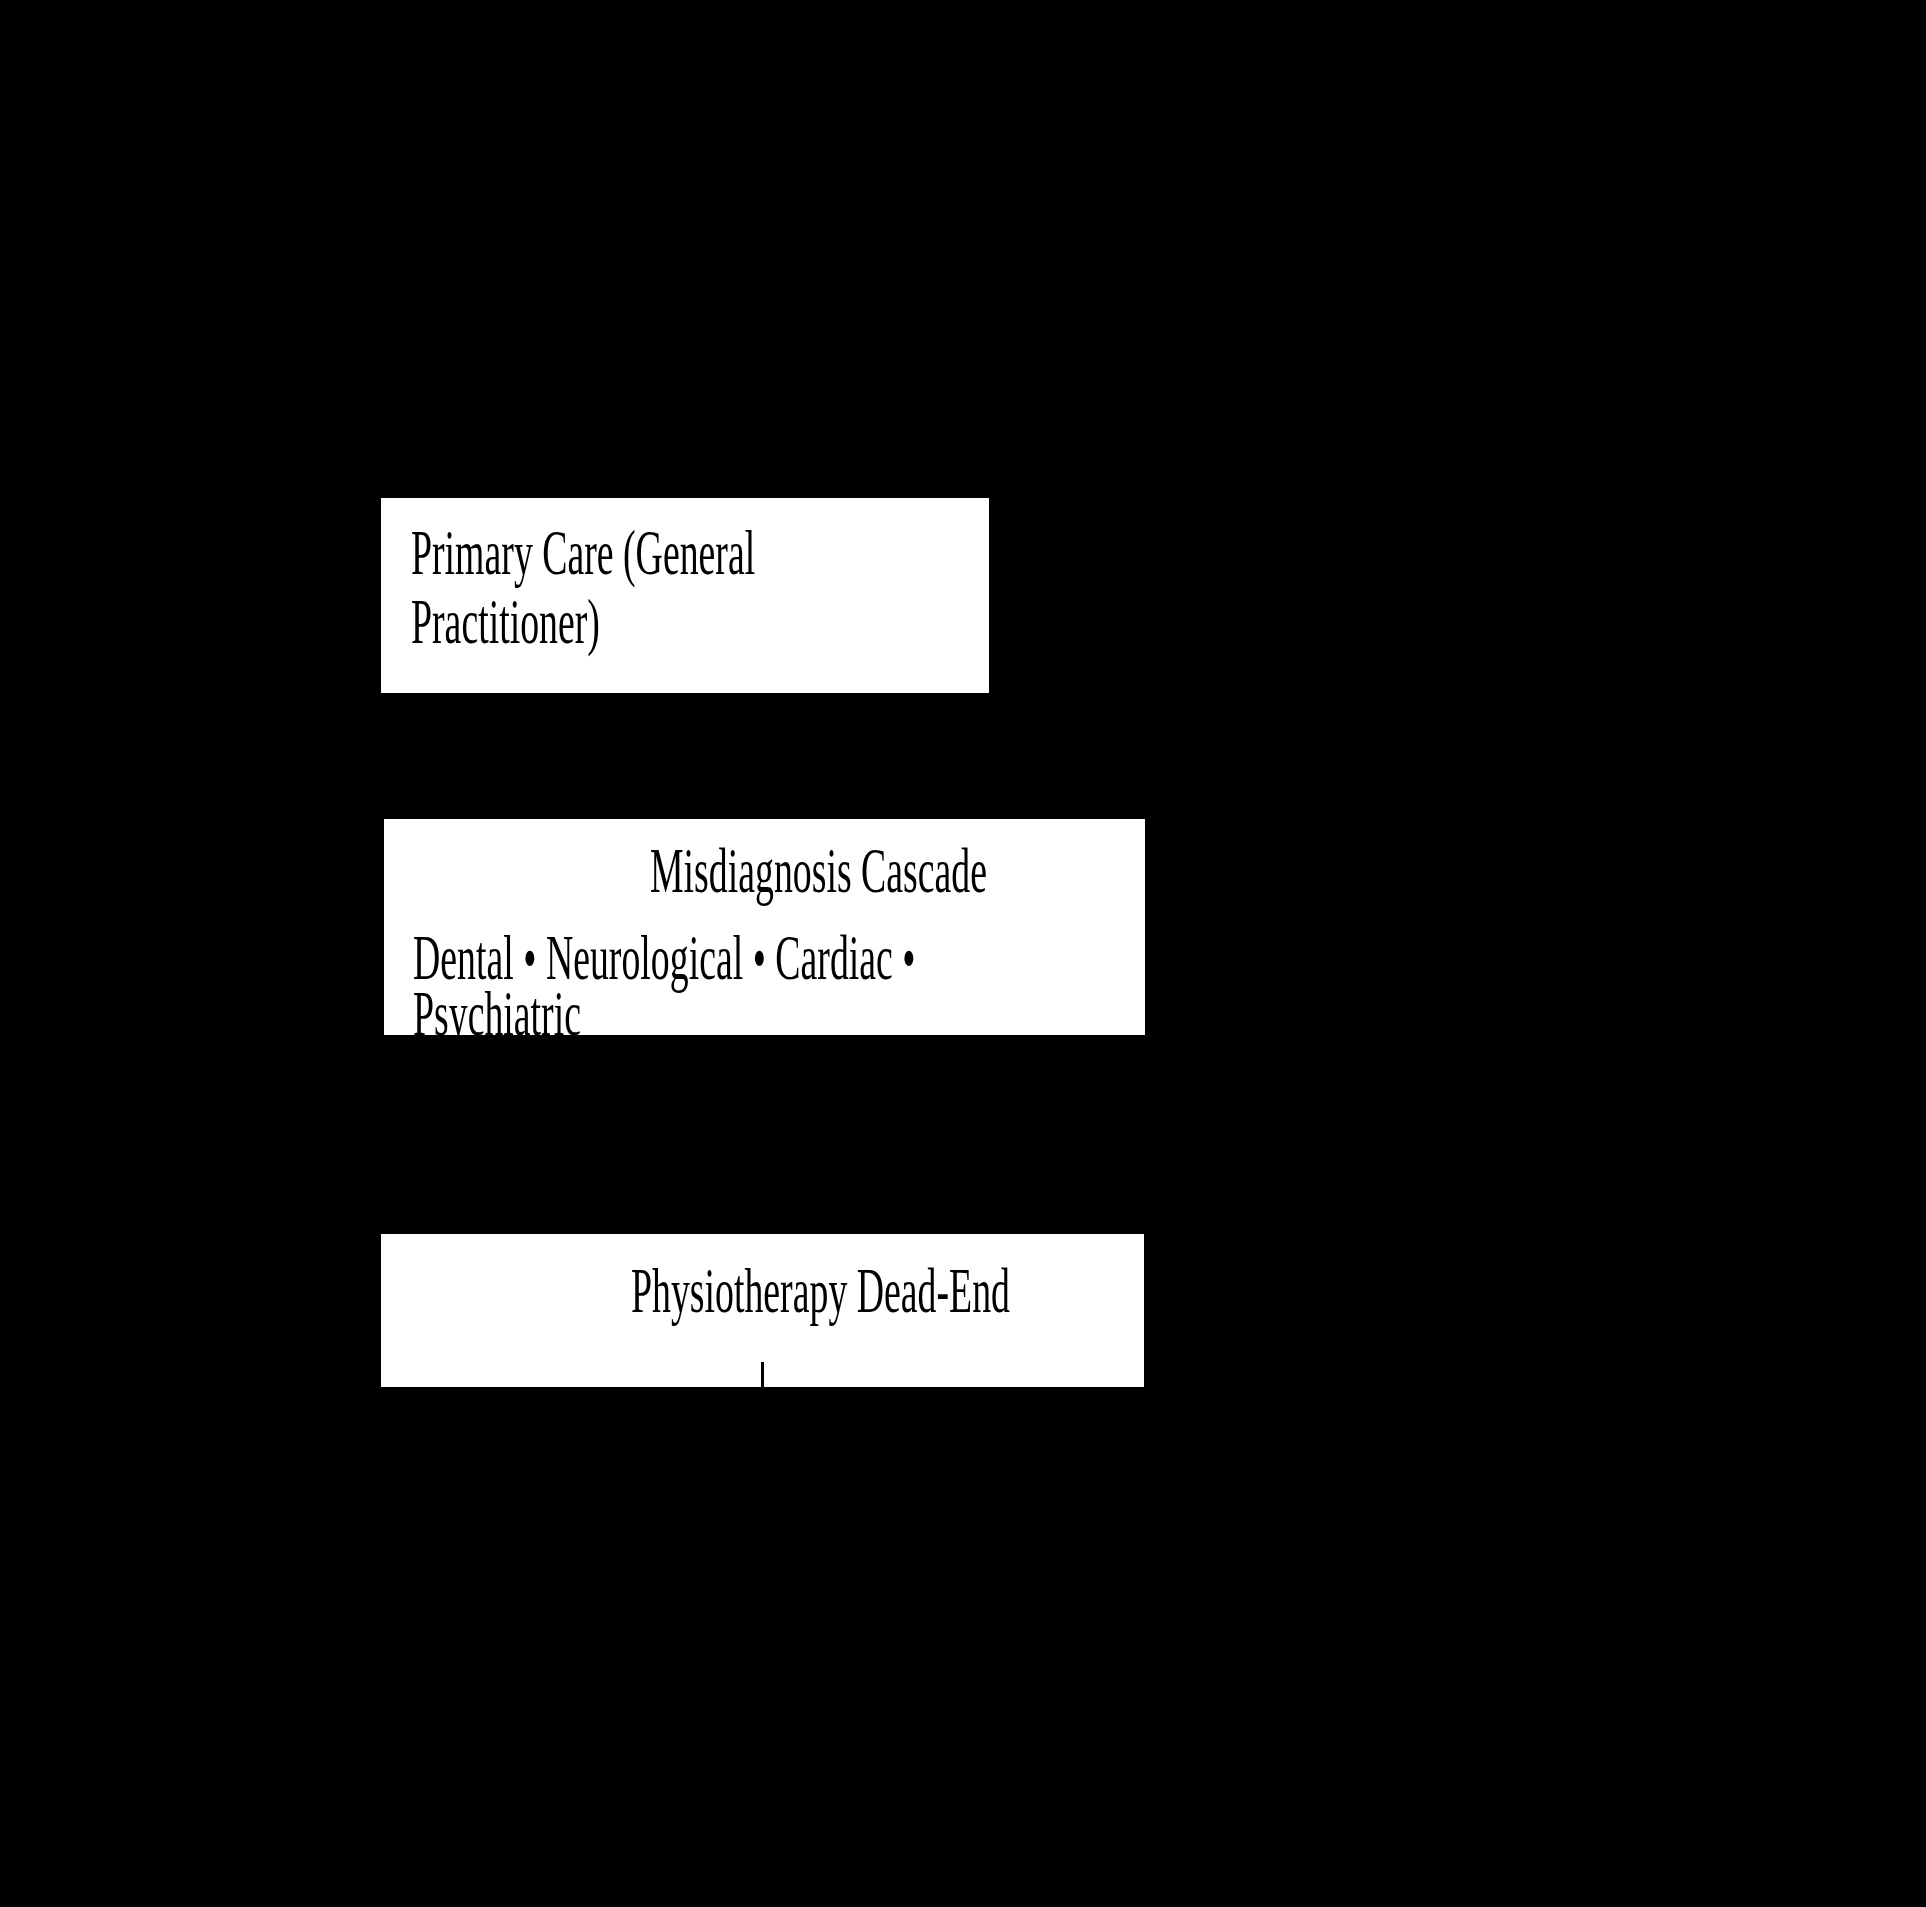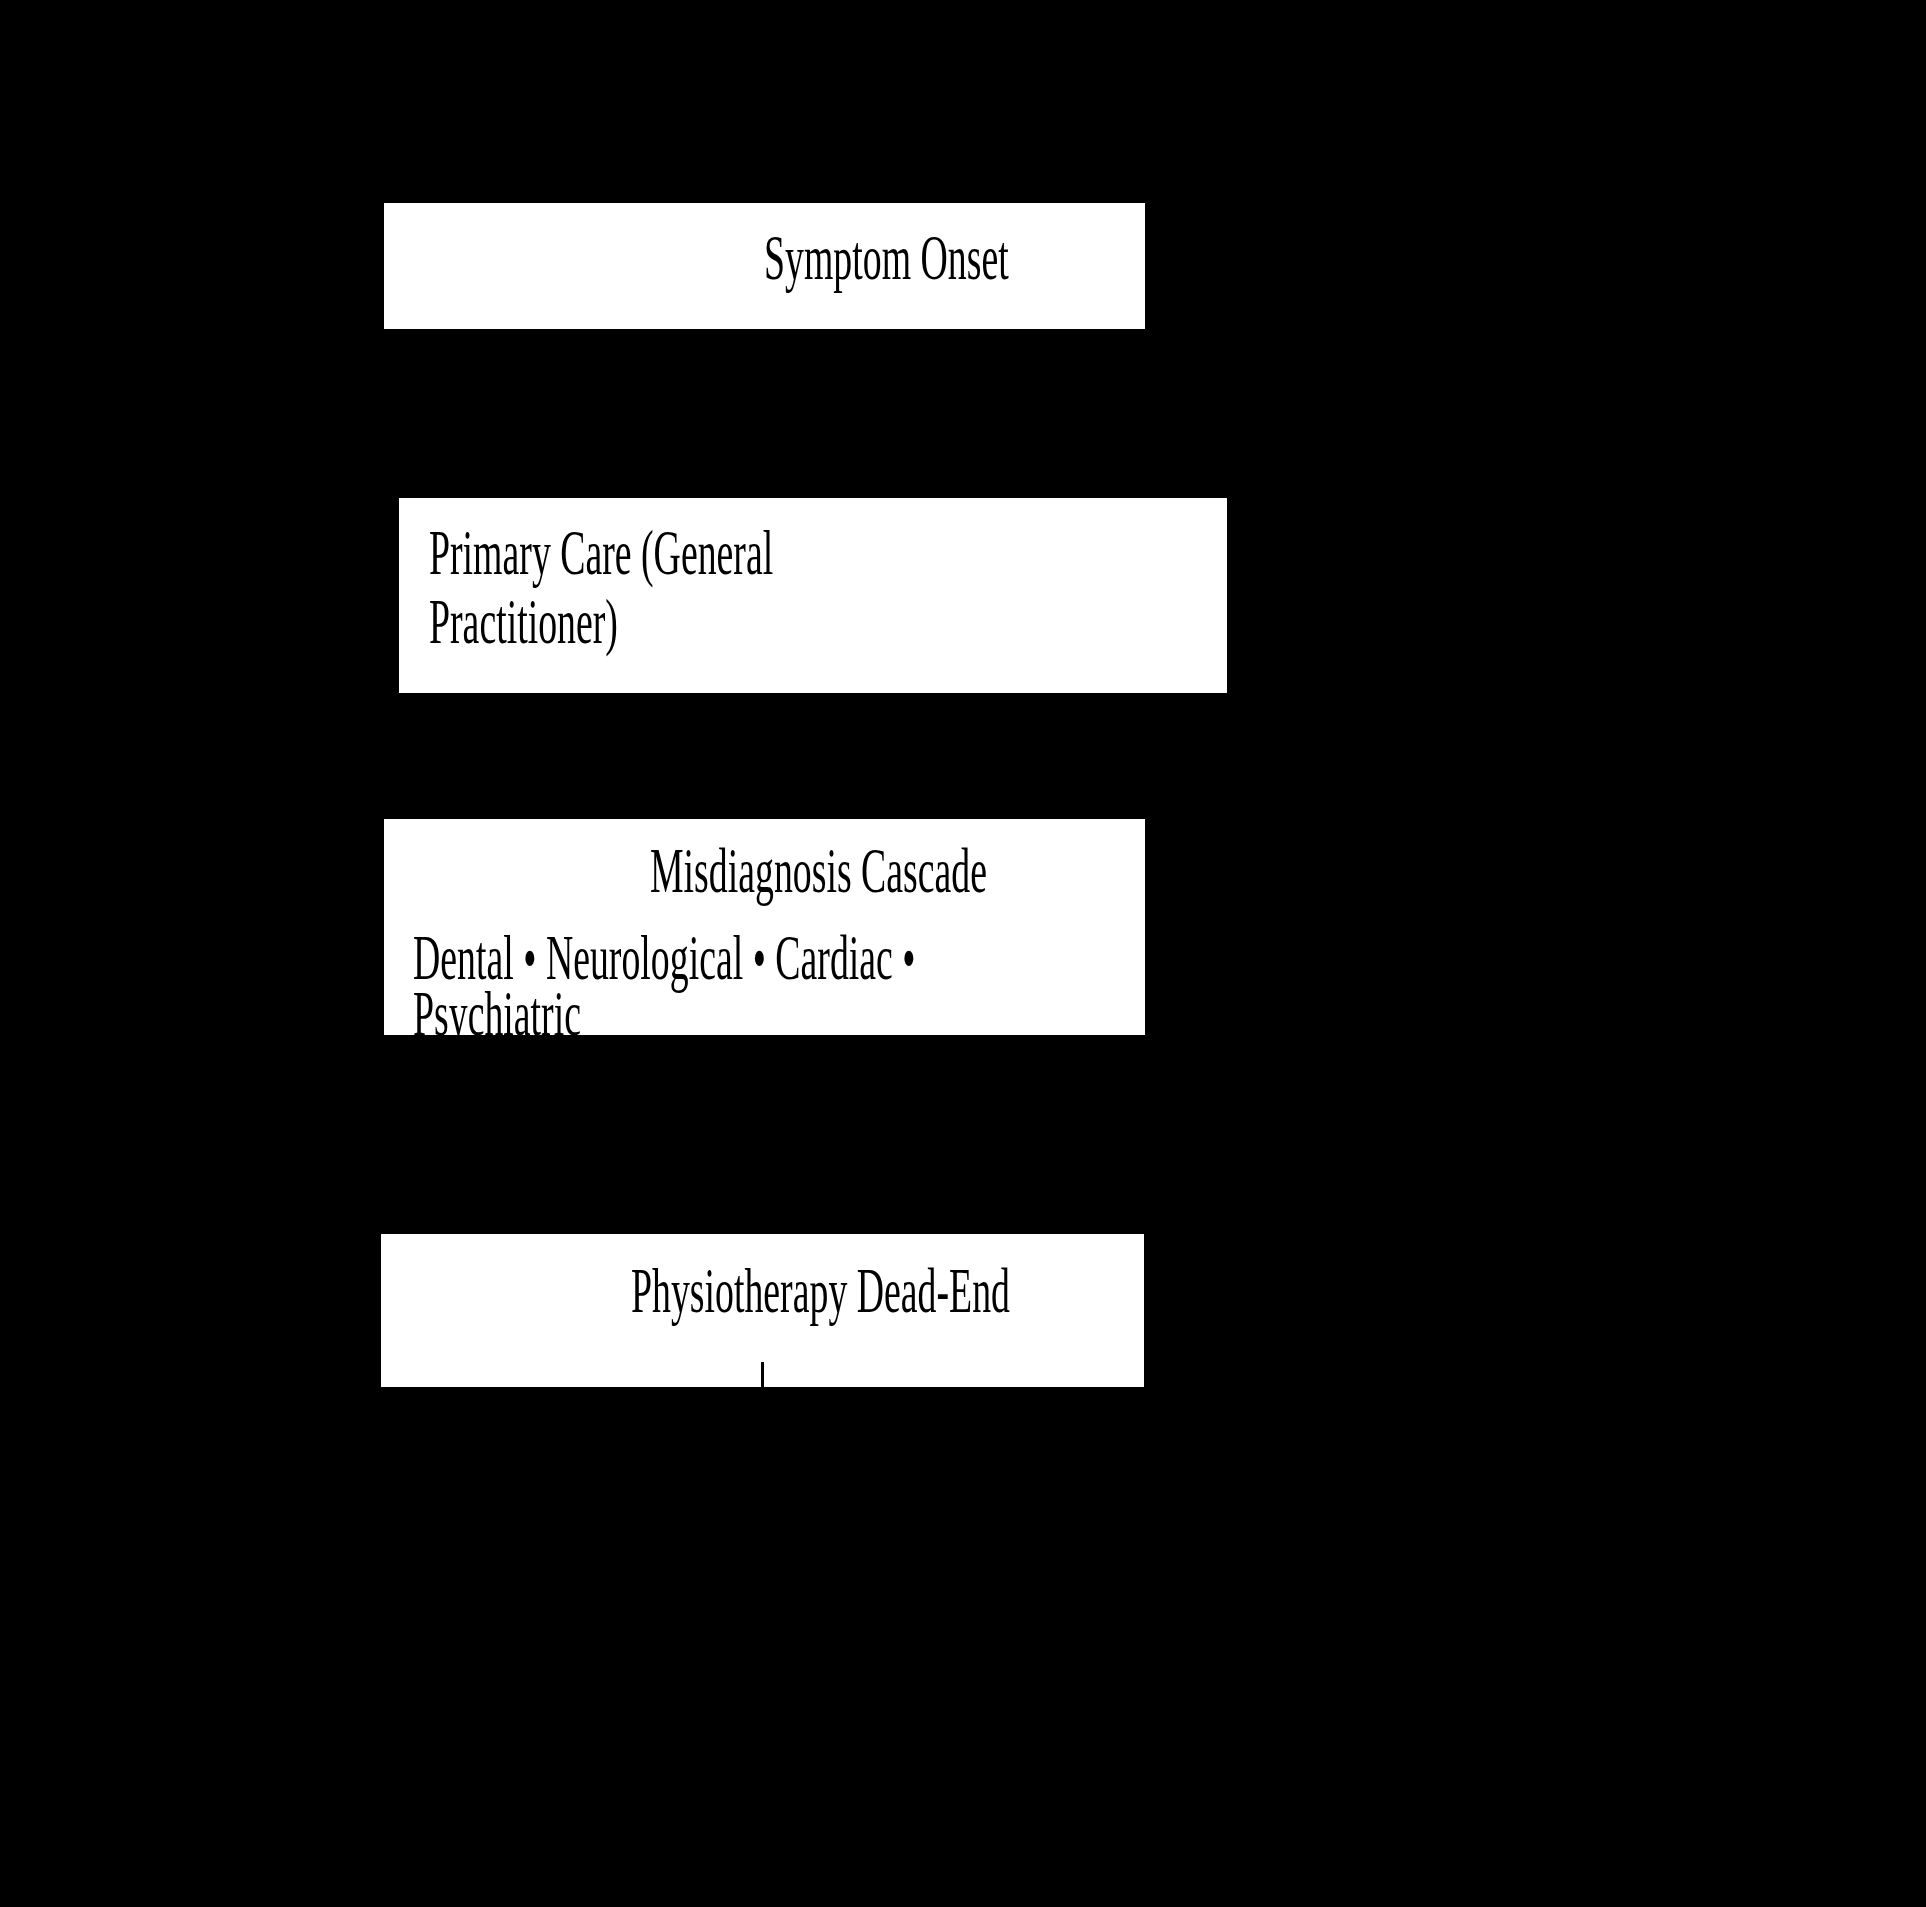--- a/index.html
+++ b/index.html
@@ -53,28 +53,25 @@
     border-left: 8px solid transparent;
     border-right: 8px solid transparent;
     border-top: 11px solid #000000;
   }
 </style>
 </head>
 <body>
 
 <div id="canvas">
 
-  <div class="node" style="left:384px; top:203px; width:761px; height:126px;">
-    <div class="line" style="left:380px; top:19px; font-size:63px; transform:scaleX(0.60); transform-origin:left top;">Symptom Onset</div>
-  </div>
 
   <div class="connector" style="left:763px; top:330px; height:158px;"></div>
   <div class="connector-head" style="left:756px; top:488px;"></div>
 
-  <div class="node" style="left:399px; top:498px; width:828px; height:195px;">
+  <div class="node" style="left:381px; top:498px; width:608px; height:195px;">
     <div class="line" style="left:30px; top:19px; font-size:63px; transform:scaleX(0.60); transform-origin:left top;">Primary Care (General</div>
     <div class="line" style="left:30px; top:88px; font-size:63px; transform:scaleX(0.60); transform-origin:left top;">Practitioner)</div>
   </div>
 
   <div class="connector" style="left:761px; top:693px; height:114px;"></div>
   <div class="connector-head" style="left:754px; top:807px;"></div>
 
   <div class="node" style="left:384px; top:819px; width:761px; height:216px;padding-left:37px;">
     <div class="line" style="left:266px; top:16px; font-size:63px; transform:scaleX(0.60); transform-origin:left top;">Misdiagnosis Cascade</div>
     <div class="line" style="left:29px; top:103px; font-size:63px; transform:scaleX(0.60); transform-origin:left top;">Dental • Neurological • Cardiac •</div>

